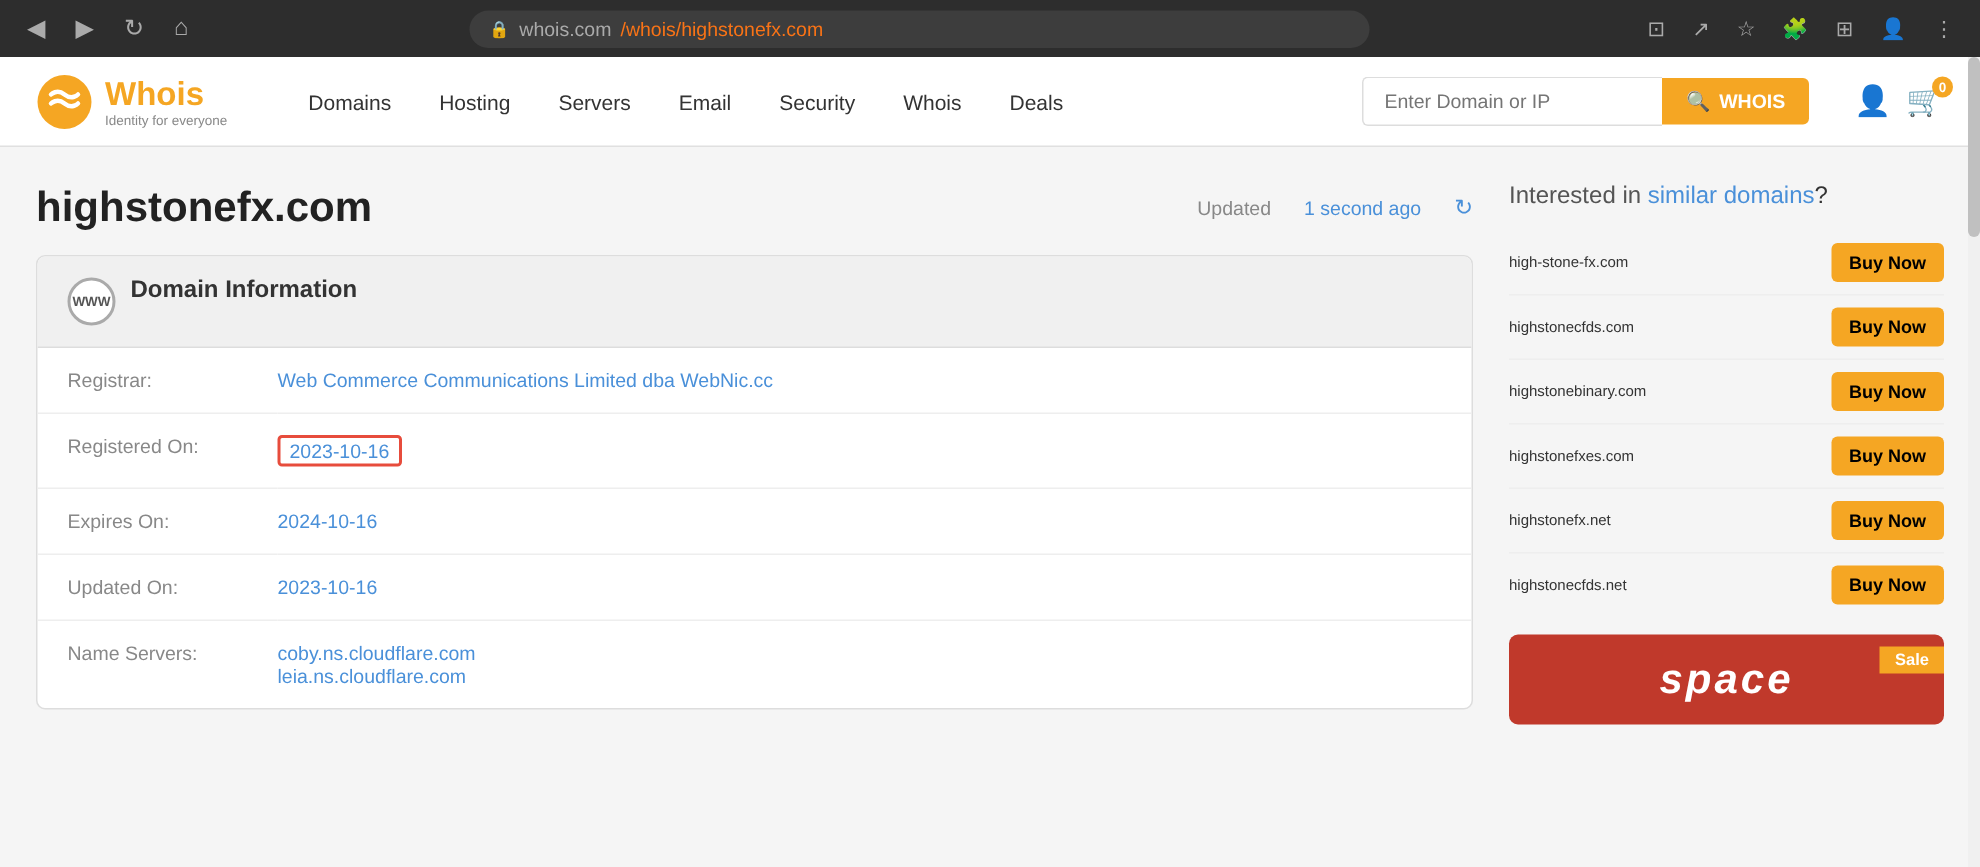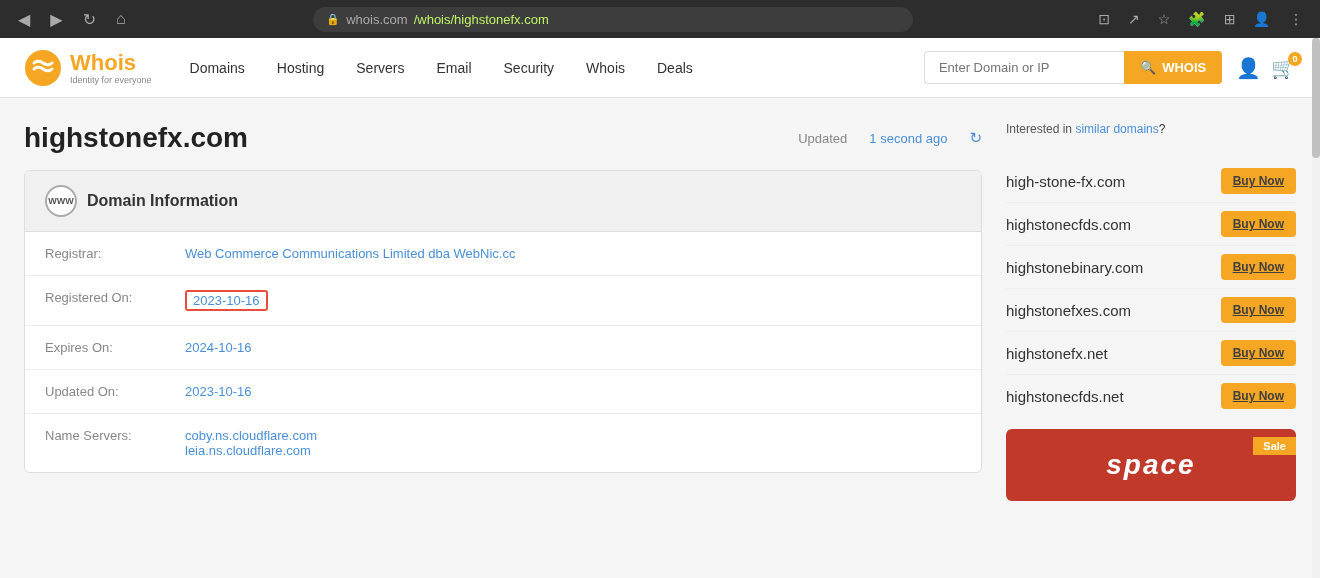--- a/index.html
+++ b/index.html
@@ -31,21 +31,21 @@
       color: #ddd;
       font-size: 13px;
       display: flex;
       align-items: center;
       gap: 6px;
       max-width: 600px;
       margin: 0 auto;
     }
     .address-bar .lock-icon { color: #aaa; font-size: 11px; }
     .address-bar .url-base { color: #aaa; }
-    .address-bar .url-path { color: #bef264; }
+    .address-bar .url-path { color: #f97316; }
     .browser-actions {
       display: flex;
       align-items: center;
       gap: 8px;
     }
     .browser-action-icon {
       color: #aaa;
       font-size: 14px;
       cursor: pointer;
       padding: 3px 5px;
@@ -53,21 +53,21 @@
     }
 
     
     .site-header {
       background: #fff;
       border-bottom: 1px solid #e0e0e0;
       padding: 0 24px;
       display: flex;
       align-items: center;
       height: 60px;
-      gap: 0;
+      gap: 16px;
     }
     .logo-area {
       display: flex;
       align-items: center;
       margin-right: 24px;
       text-decoration: none;
     }
     .logo-icon {
       width: 38px;
       height: 38px;
@@ -94,20 +94,21 @@
       padding: 8px 14px;
       color: #333;
       font-size: 14px;
       cursor: pointer;
       text-decoration: none;
       border-radius: 4px;
       font-weight: 500;
     }
     .header-search {
       display: flex;
+      align-items: center;
       gap: 0;
       margin-left: auto;
     }
     .search-input {
       border: 1px solid #ddd;
       border-right: none;
       border-radius: 4px 0 0 4px;
       padding: 8px 14px;
       font-size: 13px;
       width: 200px;
@@ -207,21 +208,20 @@
     .info-card {
       background: #fff;
       border: 1px solid #ddd;
       border-radius: 6px;
       overflow: hidden;
     }
     .info-card-header {
       background: #f0f0f0;
       padding: 14px 20px;
       display: flex;
-      align-items: center;
       gap: 10px;
       border-bottom: 1px solid #ddd;
     }
     .www-icon {
       width: 32px;
       height: 32px;
       border-radius: 50%;
       background: #fff;
       border: 2px solid #aaa;
       display: flex;
@@ -268,61 +268,60 @@
       display: inline-block;
       border: 2px solid #e74c3c;
       border-radius: 3px;
       padding: 1px 6px;
       color: #4a90d9;
       font-size: 13px;
     }
 
     
     .similar-domains-title {
-      font-size: 12px;
-      margin-bottom: 24px;
+      font-size: 16px;
+      margin-bottom: 14px;
       color: #333;
     }
     .similar-domains-title .interested { color: #555; }
     .similar-domains-title .similar { color: #4a90d9; }
     .similar-domain-row {
       display: flex;
       align-items: center;
       justify-content: space-between;
       padding: 8px 0;
       border-bottom: 1px solid #eee;
     }
     .similar-domain-row:last-of-type { border-bottom: none; }
     .similar-domain-name {
-      font-size: 15px;
+      font-size: 10px;
       color: #333;
       font-weight: 500;
     }
     .buy-now-btn {
       background: #f5a623;
-      color: #404040;
+      color: #000000;
       border: none;
       border-radius: 4px;
       padding: 6px 12px;
       font-size: 12px;
       font-weight: bold;
       cursor: pointer;
       white-space: nowrap;
-      text-decoration: underline;
     }
 
     .sale-banner {
       background: #c0392b;
       border-radius: 6px;
       margin-top: 12px;
       padding: 14px;
       text-align: center;
       position: relative;
       overflow: hidden;
-      height: 72px;
+      height: 60px;
       display: flex;
       align-items: center;
       justify-content: center;
     }
     .sale-text {
       font-size: 28px;
       font-weight: bold;
       color: #fff;
       letter-spacing: 2px;
       font-style: italic;

